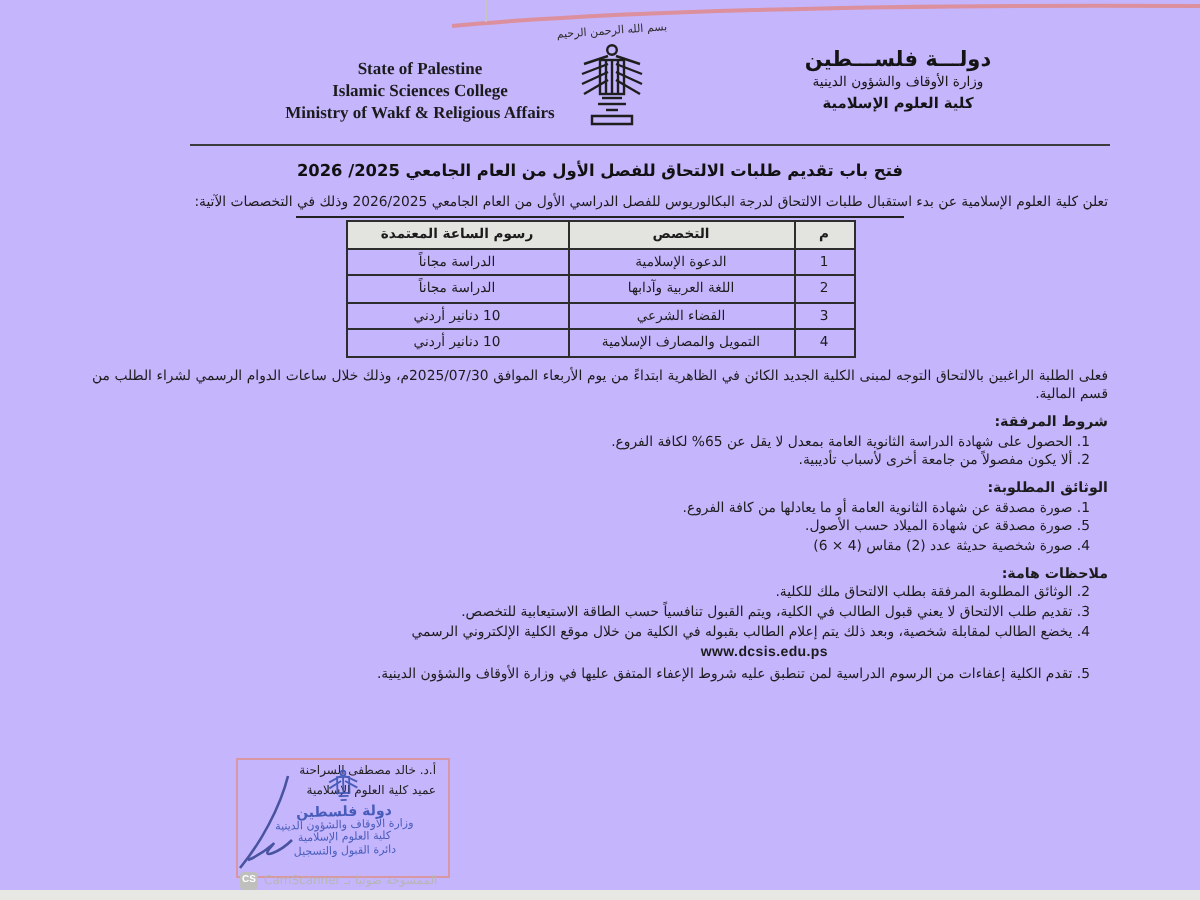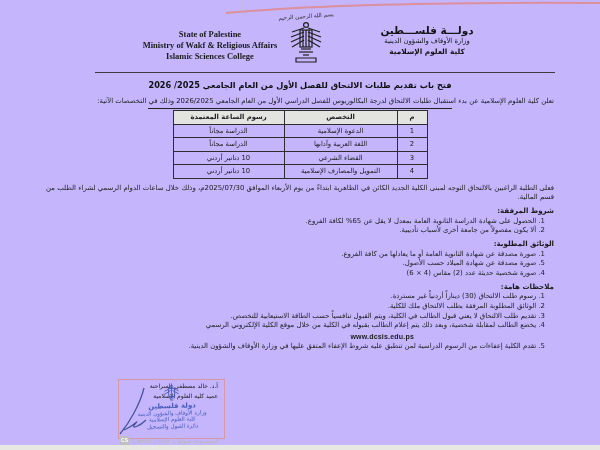--- a/index.html
+++ b/index.html
@@ -13,21 +13,21 @@
   
   .top-edge{position:absolute;left:0;top:0;width:600px;height:18px;pointer-events:none;}
   
   .header-en{
     position:absolute;left:95px;top:29px;width:230px;text-align:center;
     font-family:"Liberation Serif","DejaVu Serif",serif;font-weight:bold;
     font-size:8.5px;line-height:11px;color:#1b1b1b;
   }
   .emblem-wrap{position:absolute;left:264px;top:13px;width:84px;text-align:center;}
   .basmala{display:block;font-size:5.5px;color:#2e2e2e;transform:rotate(-4deg);white-space:nowrap;}
-  .header-ar{position:absolute;left:348px;top:24px;width:158px;text-align:center;direction:rtl;color:#141414;}
+  .header-ar{position:absolute;left:370px;top:24px;width:158px;text-align:center;direction:rtl;color:#141414;}
   .header-ar .l1{font-size:10.5px;font-weight:bold;line-height:13px;}
   .header-ar .l2{font-size:6.8px;line-height:9.5px;}
   .header-ar .l3{font-size:7.4px;font-weight:bold;line-height:10px;}
   .header-rule{position:absolute;left:95px;top:72px;width:460px;border-top:1.1px solid #3c3c3c;}
   
   .title{position:absolute;left:0;top:80px;width:600px;text-align:center;direction:rtl;
     font-size:8.2px;font-weight:bold;color:#111;}
   .title span{border-bottom:1px solid #222;padding-bottom:18px;}
   
   .content{position:absolute;left:46px;top:97px;width:508px;direction:rtl;
@@ -68,22 +68,22 @@
 
 <div class="page">
 
   <svg class="top-edge" viewBox="0 0 600 18">
     <path d="M226,13 C300,6 430,2 600,3" stroke="#dc8f9c" stroke-width="2" fill="none"></path>
     <path d="M243,0 L243,11" stroke="#c4c4c2" stroke-width="1" fill="none"></path>
   </svg>
 
   <div class="header-en">
     <div>State of Palestine</div>
+    <div>Islamic Sciences College</div>
     <div>Ministry of Wakf &amp; Religious Affairs</div>
-    <div>Islamic Sciences College</div>
   </div>
 
   <div class="emblem-wrap">
     <span class="basmala">بسم الله الرحمن الرحيم</span>
     <span>
       <svg width="40" height="44" viewBox="0 0 40 44">
         <g stroke="#1e1e1e" stroke-width="1.2" fill="none">
           <circle cx="20" cy="6" r="2.4"></circle>
           <path d="M18,9 L6,13"></path>
             <path d="M18,13 L5,18"></path>
@@ -164,21 +164,20 @@
     <div class="sec-head">شروط المرفقة:</div>
     <div class="item">1. الحصول على شهادة الدراسة الثانوية العامة بمعدل لا يقل عن 65% لكافة الفروع.</div>
     <div class="item">2. ألا يكون مفصولاً من جامعة أخرى لأسباب تأديبية.</div>
 
     <div class="sec-head">الوثائق المطلوبة:</div>
     <div class="item">1. صورة مصدقة عن شهادة الثانوية العامة أو ما يعادلها من كافة الفروع.</div>
     <div class="item">5. صورة مصدقة عن شهادة الميلاد حسب الأصول.</div>
     <div class="item">4. صورة شخصية حديثة عدد (2) مقاس (4 × 6)</div>
 
     <div class="sec-head">ملاحظات هامة:</div>
-    <div class="item">1. رسوم طلب الالتحاق (30) ديناراً أردنياً غير مستردة.</div>
     <div class="item">2. الوثائق المطلوبة المرفقة بطلب الالتحاق ملك للكلية.</div>
     <div class="item">3. تقديم طلب الالتحاق لا يعني قبول الطالب في الكلية، ويتم القبول تنافسياً حسب الطاقة الاستيعابية للتخصص.</div>
     <div class="item">4. يخضع الطالب لمقابلة شخصية، وبعد ذلك يتم إعلام الطالب بقبوله في الكلية من خلال موقع الكلية الإلكتروني الرسمي</div>
     <div class="website">www.dcsis.edu.ps</div>
     <div class="item">5. تقدم الكلية إعفاءات من الرسوم الدراسية لمن تنطبق عليه شروط الإعفاء المتفق عليها في وزارة الأوقاف والشؤون الدينية.</div>
 
   </div>
 
   <div class="sig-frame"></div>
   <div class="sig-text">

